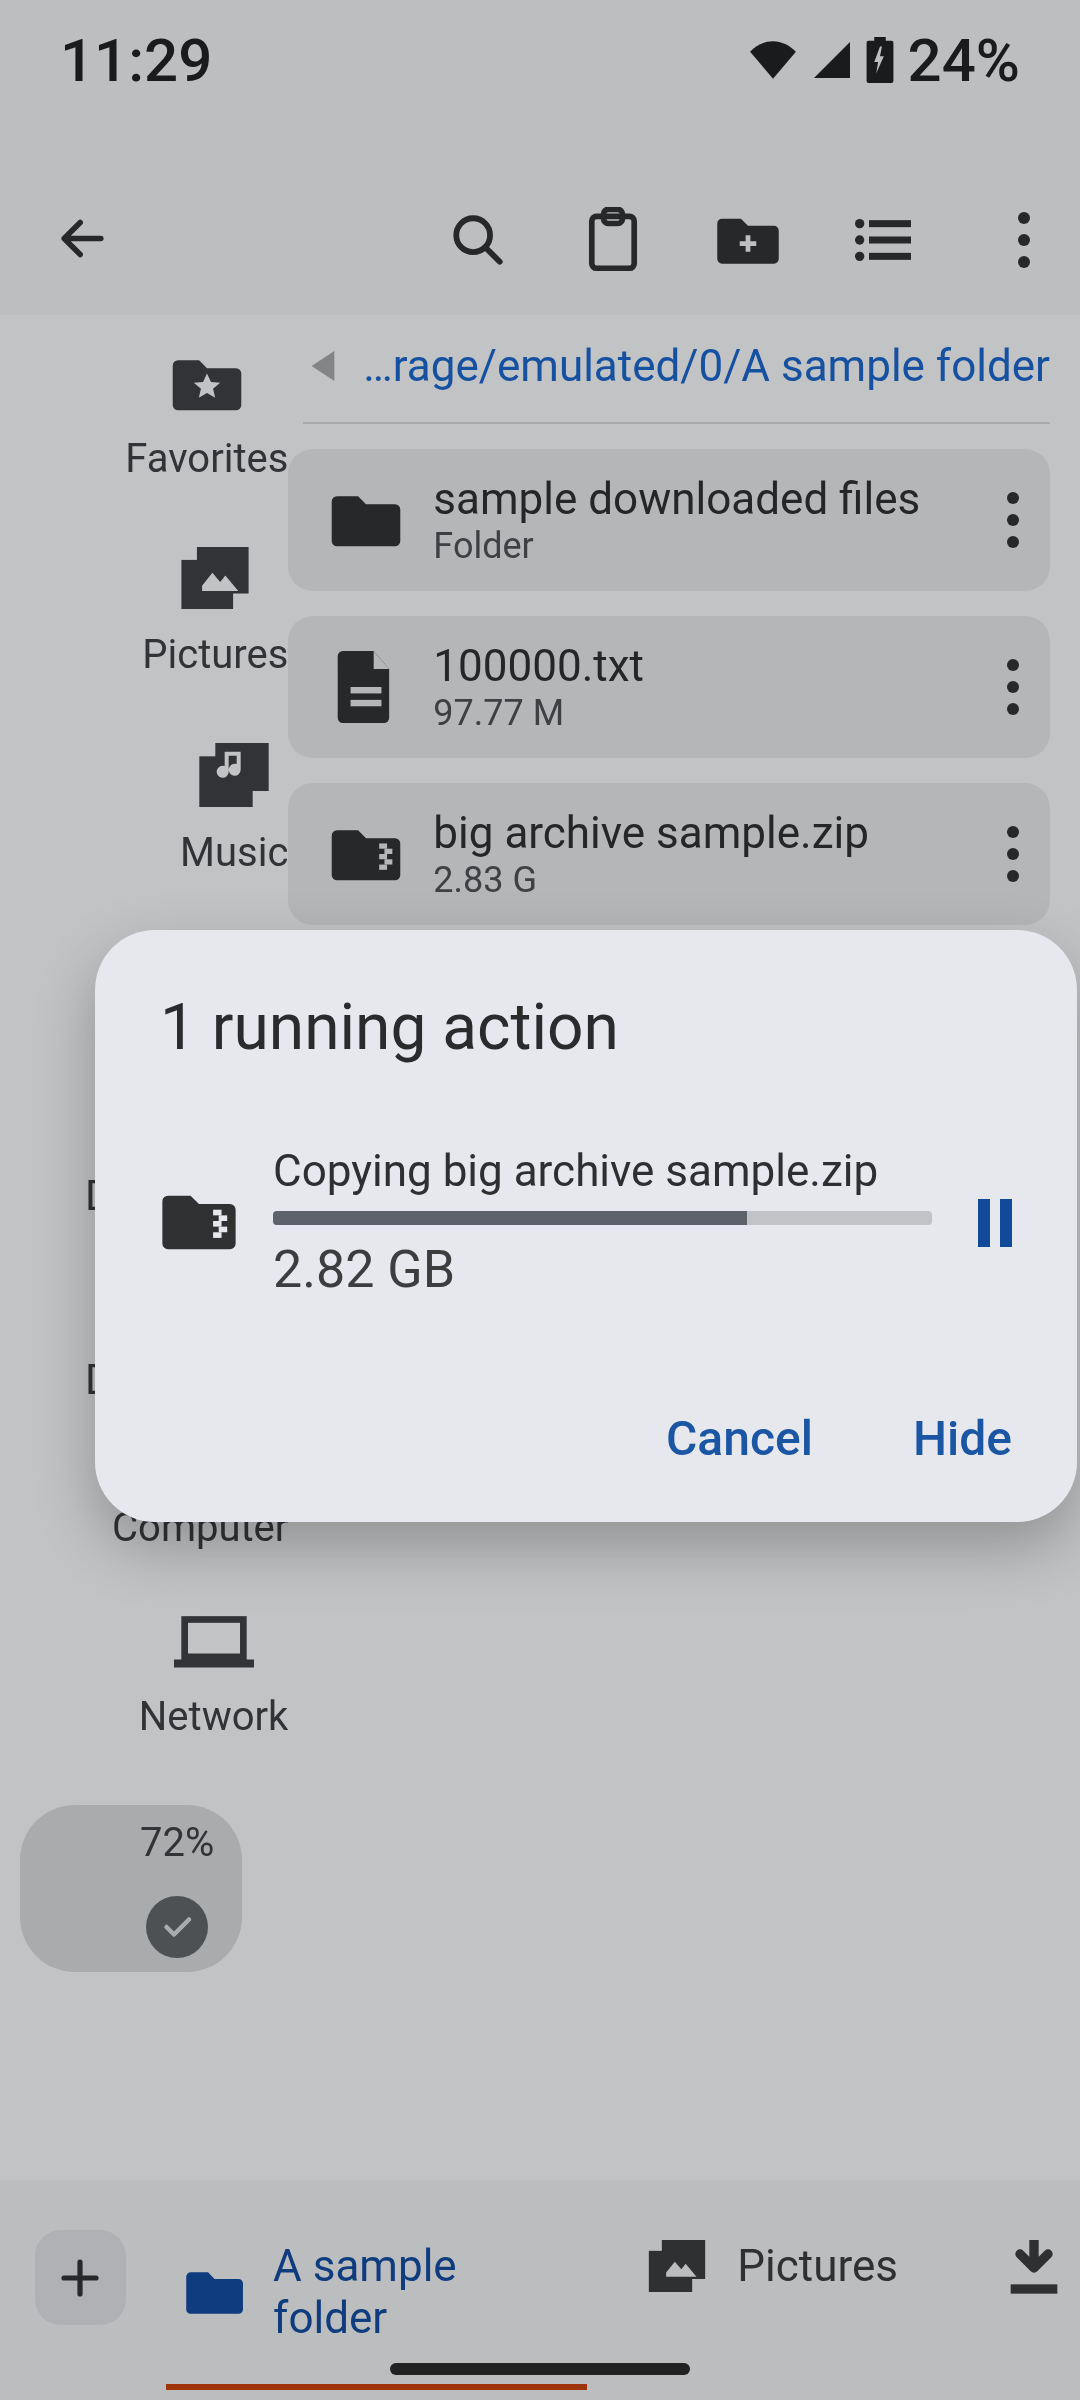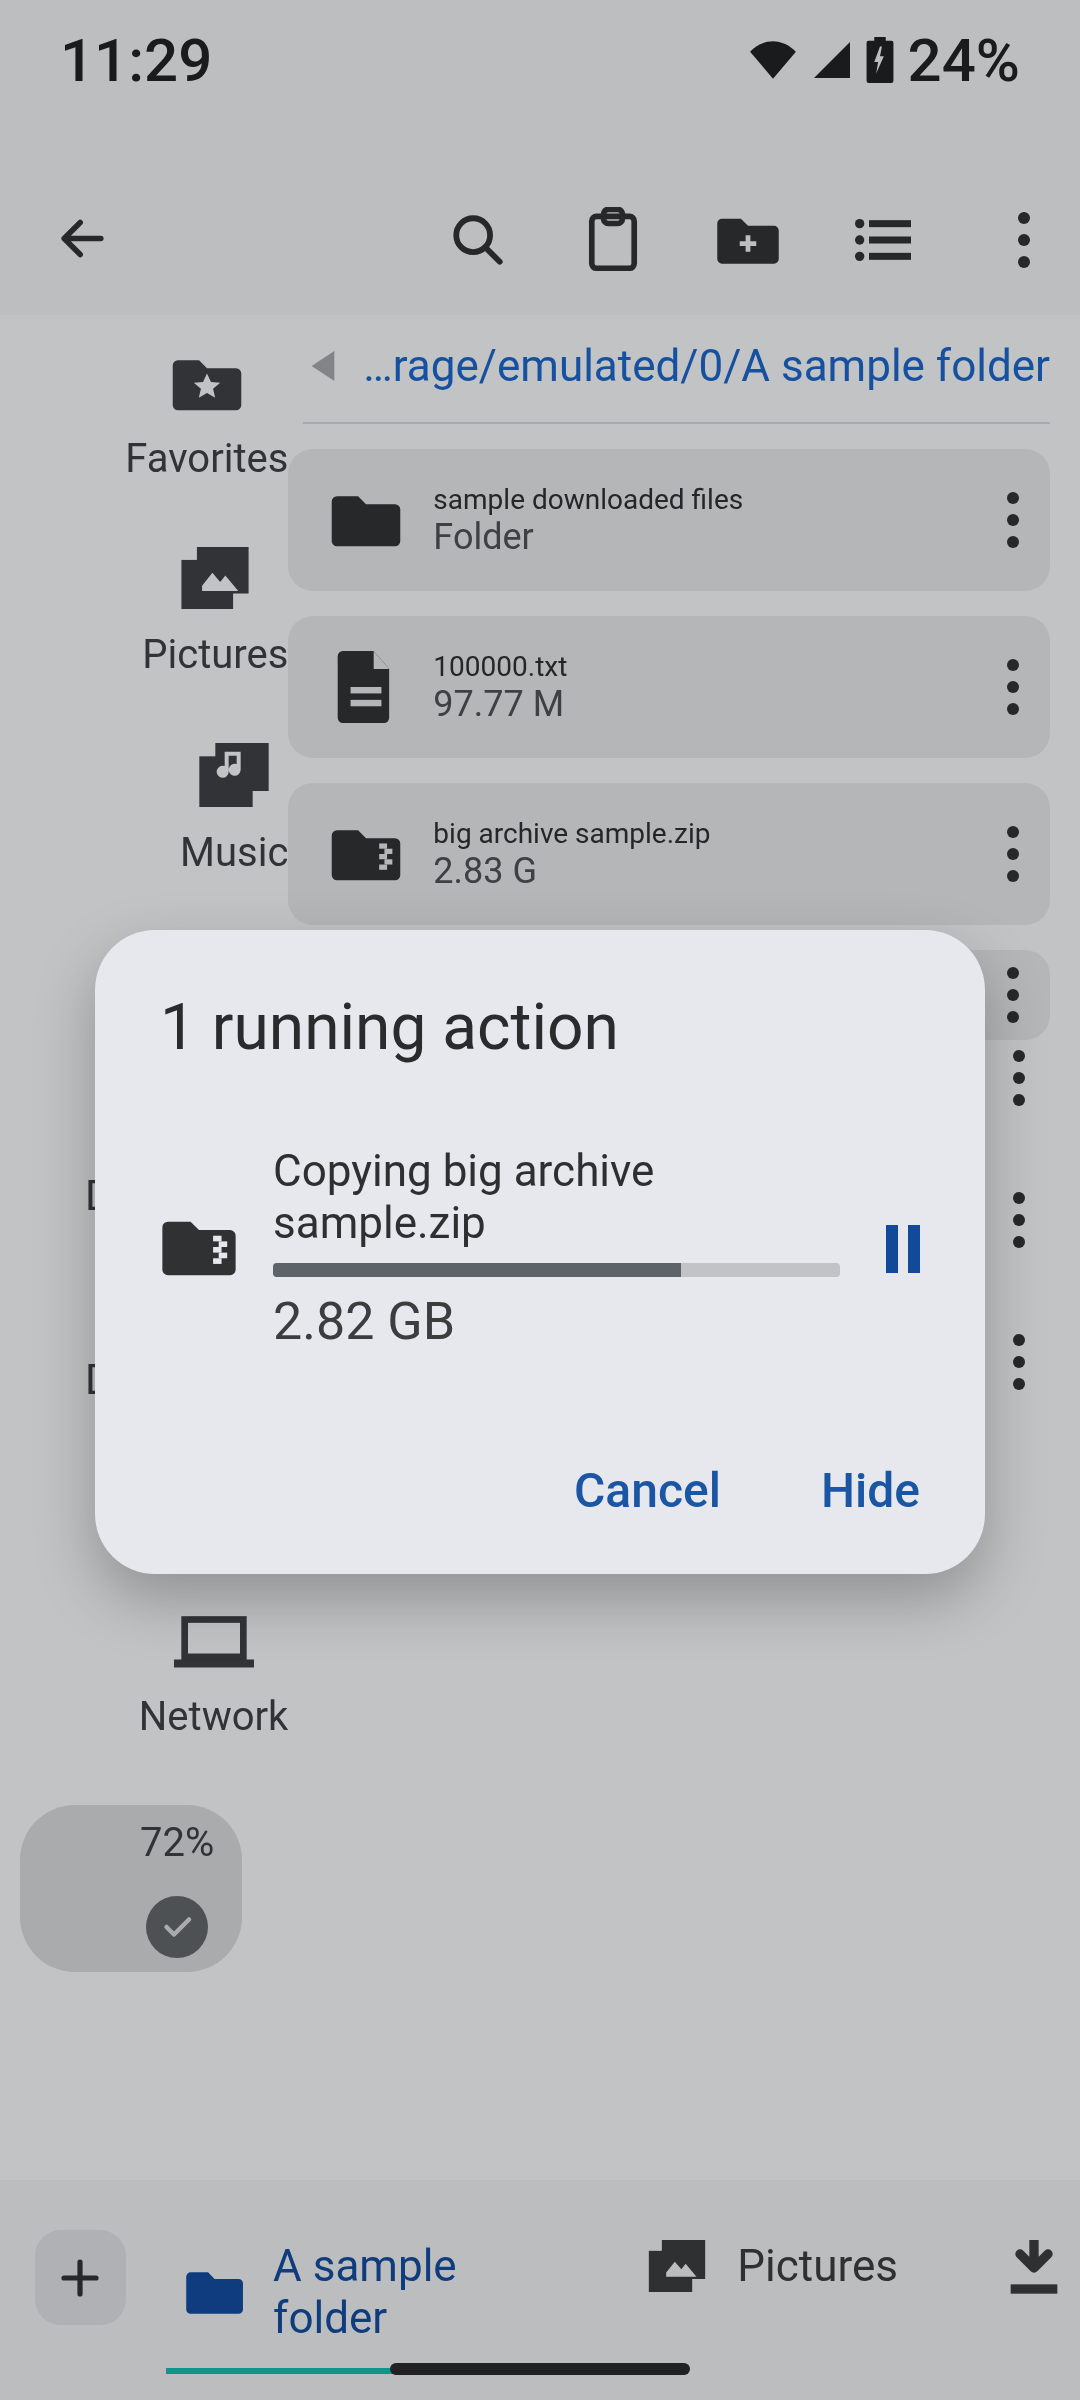--- a/index.html
+++ b/index.html
@@ -52,39 +52,39 @@
   .main { flex:1; padding:25px 30px 0 0; }
   .breadcrumb-row { display:flex; align-items:center; gap:25px; padding-left:20px; margin-bottom:30px;}
   .breadcrumb-text { font-size:44px; color:#1a63c4; white-space:nowrap; overflow:hidden;}
   .row {
     background:#dddee1; border-radius:25px; height:142px; margin-bottom:25px;
     display:flex; align-items:center; padding:0 20px 0 35px;
     position:relative;
   }
   .row .ico { width:85px; display:flex; justify-content:center; }
   .row .txt { flex:1; padding-left:25px; display:flex; flex-direction:column; justify-content:center;}
-  .row .title { font-size:28px; color:#2e2f31;}
+  .row .title { font-size:44px; color:#2e2f31;}
   .row .sub { font-size:36px; color:#4d4f52;}
   .row .more { width:35px; display:flex; justify-content:center;}
   .row.partial { height:90px; overflow:hidden;}
   .row.partial .title{font-size:44px;}
   
   .bottombar {
     position:absolute; left:0; right:0; bottom:0; height:220px;
     background:#e6e7e9; display:flex; align-items:flex-start; padding:50px 0 0 35px; gap:40px;
   }
   .add-btn { width:95px; height:95px; border-radius:26px; background:#d6d8dc; display:flex; align-items:center; justify-content:center;}
   .btab { display:flex; align-items:center; gap:30px; padding:10px 20px; font-size:44px;}
-  .btab.active { color:#124a9a; border-bottom:6px solid #14b8a6; padding-bottom:24px;}
+  .btab.active { color:#124a9a; border-bottom:6px solid #c2410c; padding-bottom:40px;}
   .btab.inactive { color:#393b3d;}
   .gesture-bar { position:absolute; bottom:25px; left:50%; transform:translateX(-50%); width:300px; height:12px; background:#2a2a2a; border-radius:10px;}
   
   .dialog {
     position:absolute; z-index:30;
-    left:95px; top:930px; width:890px;
+    left:95px; top:930px; width:982px;
     background:#e6e8ee; border-radius:60px;
     padding:60px 55px 55px 65px;
     box-shadow:0 25px 60px rgba(0,0,0,0.25);
   }
   .dialog-title { font-size:64px; color:#2a2b2d; font-weight:400; margin-bottom:80px;}
   .task-row { display:flex; align-items:center; gap:35px;}
   .task-row .zipico{ width:78px;}
   .task-mid { flex:1; }
   .task-name { font-size:44px; color:#2e2f31; margin-bottom:14px;}
   .progress { height:14px; background:#c1c3c7; border-radius:4px; overflow:hidden; margin-bottom:14px;}

